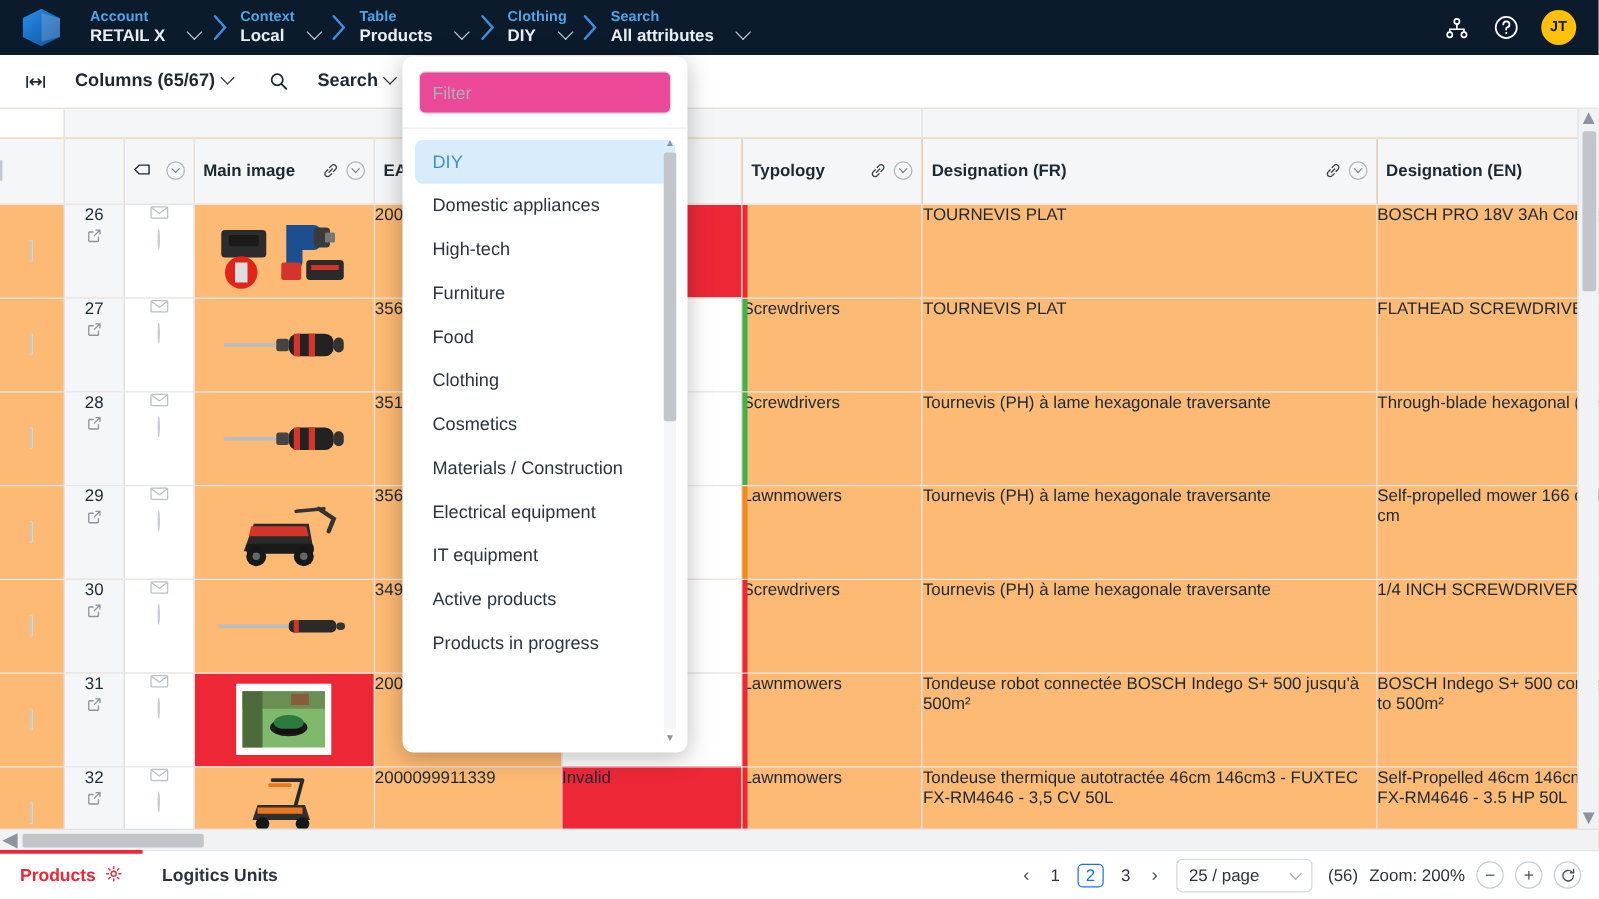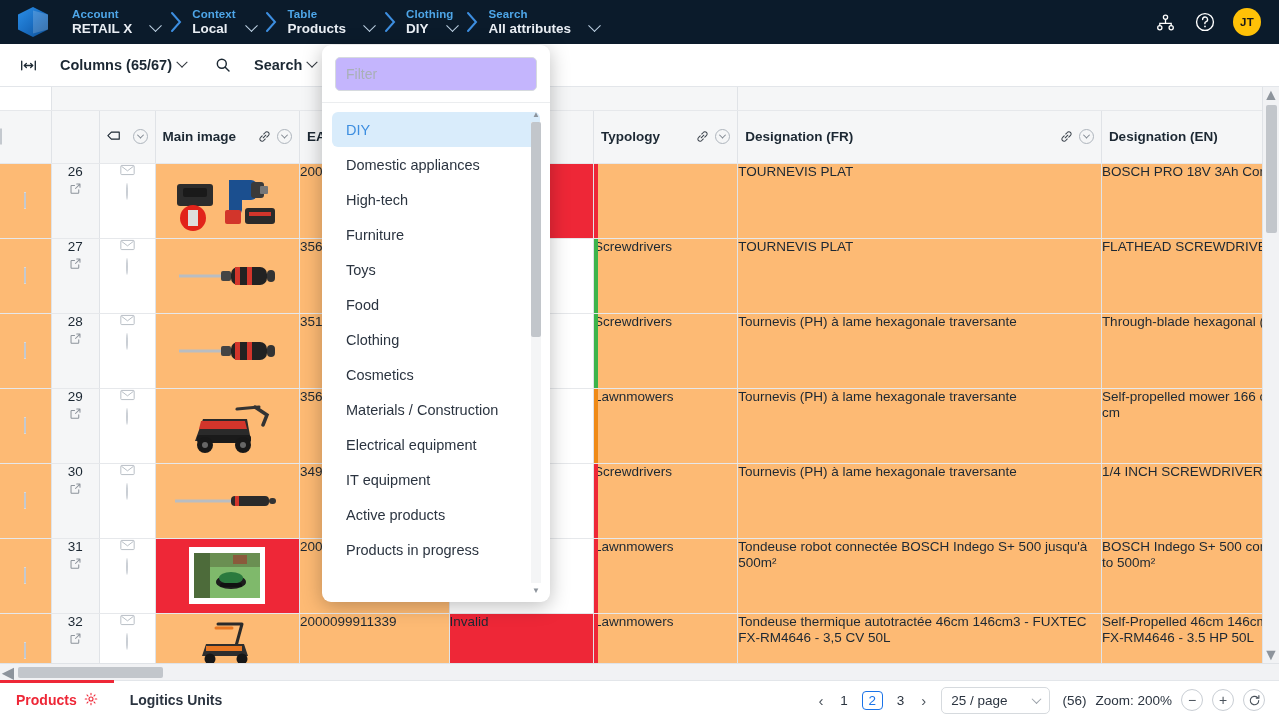--- a/index.html
+++ b/index.html
@@ -117,21 +117,21 @@
   
   .dd {
     position:absolute; left:322px; top:45px; width:228px; height:557px;
     background:#fff; border-radius:9px; box-shadow:0 4px 20px rgba(0,0,0,.26);
     z-index:60; display:flex; flex-direction:column; overflow:hidden;
   }
   .dd-filter-wrap { padding:12px 13px 11px 13px; border-bottom:1px solid #ebedef; }
   .dd-filter {
     width:100%; height:20px; border:1px solid #d6dade; border-radius:5px;
     font-size:14px; padding:16px 10px; color:#1c2833; outline:none;
-    font-family:"Liberation Sans", sans-serif; background:#c4b5fd;
+    font-family:"Liberation Sans", sans-serif; background:#ec4899;
   }
   .dd-filter::placeholder { color:#a9b0b7; }
   .dd-list { position:relative; flex:1; padding:9px 0 8px 0; }
   .dd-item {
     height:35px; display:flex; align-items:center; padding:0 14px; margin:0 10px 0 10px;
     font-size:14.5px; color:#2b3440; border-radius:6px; cursor:pointer; white-space:nowrap;
   }
   .dd-item.sel { background:#d9ecfb; color:#3d8ee0; }
   .dd-sb { position:absolute; right:8px; top:6px; bottom:6px; width:12px; display:flex; flex-direction:column; align-items:center; }
   .dd-sb .a { color:#8d949c; font-size:8px; line-height:8px; height:11px; display:flex; align-items:center; }
@@ -661,21 +661,20 @@
 
   <div class="dd">
     <div class="dd-filter-wrap">
       <input class="dd-filter" placeholder="Filter" style="">
     </div>
     <div class="dd-list">
       <div class="dd-item sel">DIY</div>
       <div class="dd-item">Domestic appliances</div>
       <div class="dd-item">High-tech</div>
       <div class="dd-item">Furniture</div>
-      <div class="dd-item">Toys</div>
       <div class="dd-item">Food</div>
       <div class="dd-item">Clothing</div>
       <div class="dd-item">Cosmetics</div>
       <div class="dd-item">Materials / Construction</div>
       <div class="dd-item">Electrical equipment</div>
       <div class="dd-item">IT equipment</div>
       <div class="dd-item">Active products</div>
       <div class="dd-item">Products in progress</div>
       <div class="dd-sb">
         <span class="a">▲</span>

